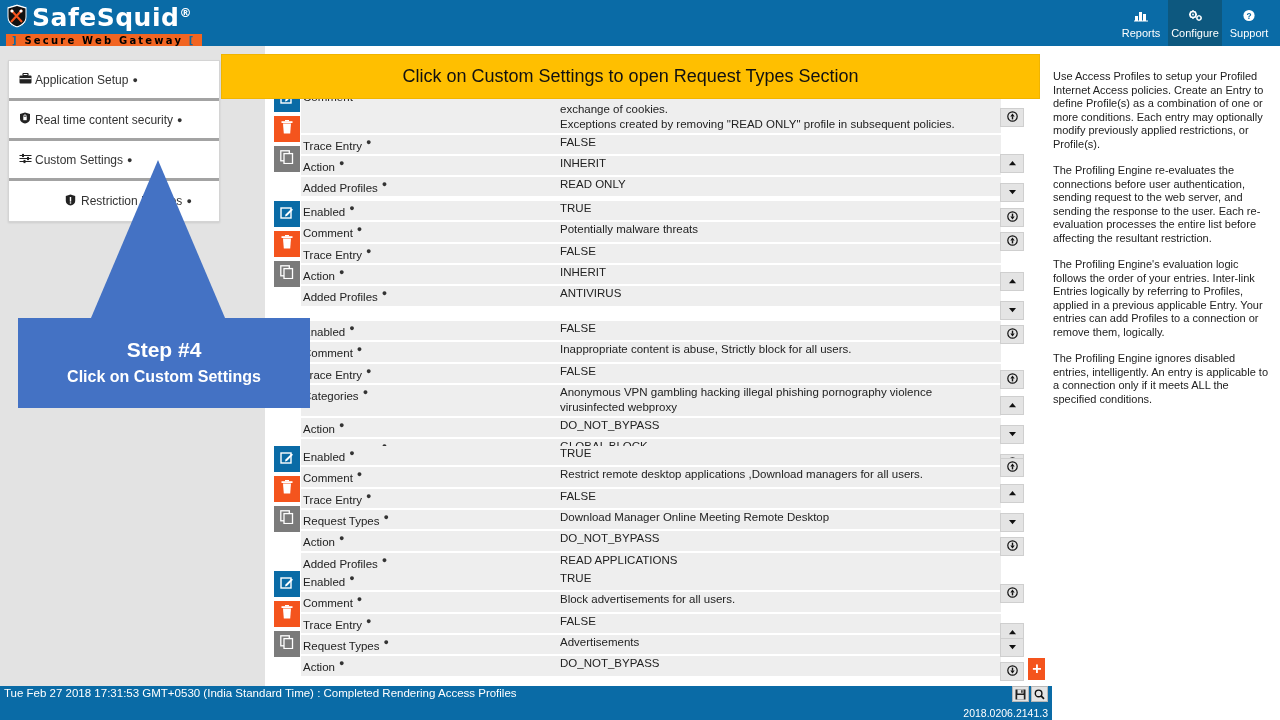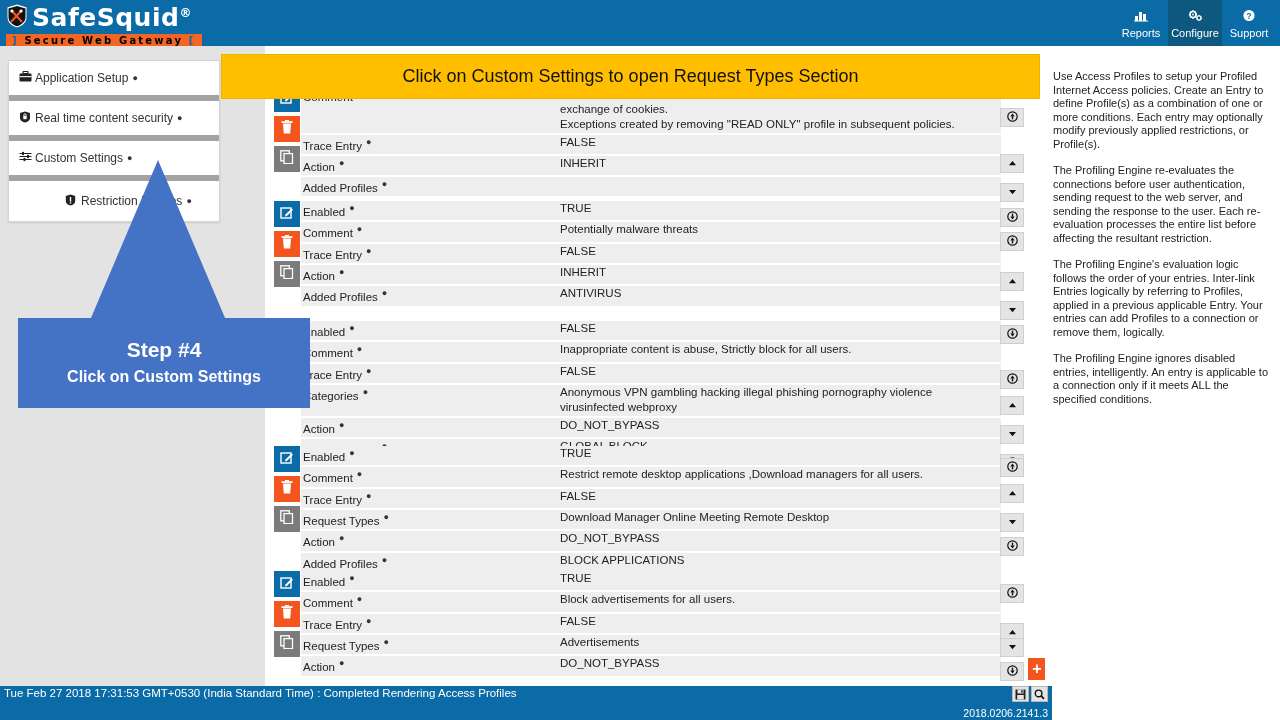--- a/index.html
+++ b/index.html
@@ -47,21 +47,21 @@
     position:absolute; left:0; top:46px; width:265px; height:640px;
     background:#e3e3e3;
   }
   .menu {
     position:absolute; left:8px; top:60px; width:212px;
     background:#ffffff; border:1px solid #d4d4d4;
     box-shadow:0 1px 2px rgba(0,0,0,.10);
   }
   .menu-item {
     height:40px; display:flex; align-items:center; padding:0 10px;
-    border-bottom:6px solid #a3a3a3; font-size:12px; color:#333333;
+    border-bottom:3px solid #a3a3a3; font-size:12px; color:#333333;
     cursor:pointer;
   }
   .menu-item:last-child { border-bottom:none;margin-left:46px; }
   .menu-glyph { width:16px; font-size:12px; color:#222; flex:0 0 auto; }
   .menu-label { white-space:nowrap; }
   .help-dot {
     display:inline-block; margin-left:4px; color:#333;
     font-size:9px; font-weight:bold; vertical-align:super;
   }
 
@@ -288,20 +288,21 @@
             <div class="row">
               <div class="row-label"><span>Trace Entry</span><span class="help-dot">●</span></div>
               <div class="row-value">FALSE</div>
             </div>
             <div class="row">
               <div class="row-label"><span>Action</span><span class="help-dot">●</span></div>
               <div class="row-value">INHERIT</div>
             </div>
             <div class="row">
               <div class="row-label"><span>Added Profiles</span><span class="help-dot">●</span></div>
+              <div class="row-value">READ ONLY</div>
             </div>
           </div>
         </div>
         <div class="record" style="position: absolute; left: 0px; top: 155px;">
           <div class="rec-actions">
             <div class="act-btn act-edit">
               <span><svg class="act-glyph" viewBox="0 0 14 14">
                   <rect x="1" y="3" width="10" height="10" fill="none" stroke="#ffffff" stroke-width="1.4"></rect>
                   <path d="M5.5 9.5 L11.6 3.4 L13 4.8 L6.9 10.9 L5 11.4 Z" fill="#ffffff"></path>
                 </svg></span>
@@ -431,21 +432,21 @@
             <div class="row">
               <div class="row-label"><span>Request Types</span><span class="help-dot">●</span></div>
               <div class="row-value">Download Manager  Online Meeting  Remote Desktop</div>
             </div>
             <div class="row">
               <div class="row-label"><span>Action</span><span class="help-dot">●</span></div>
               <div class="row-value">DO_NOT_BYPASS</div>
             </div>
             <div class="row">
               <div class="row-label"><span>Added Profiles</span><span class="help-dot">●</span></div>
-              <div class="row-value">BLOCK APPLICATIONS</div>
+              <div class="row-value">READ APPLICATIONS</div>
             </div>
           </div>
         </div>
         <div class="record" style="position: absolute; left: 0px; top: 525px;">
           <div class="rec-actions">
             <div class="act-btn act-edit">
               <span><svg class="act-glyph" viewBox="0 0 14 14">
                   <rect x="1" y="3" width="10" height="10" fill="none" stroke="#ffffff" stroke-width="1.4"></rect>
                   <path d="M5.5 9.5 L11.6 3.4 L13 4.8 L6.9 10.9 L5 11.4 Z" fill="#ffffff"></path>
                 </svg></span>

